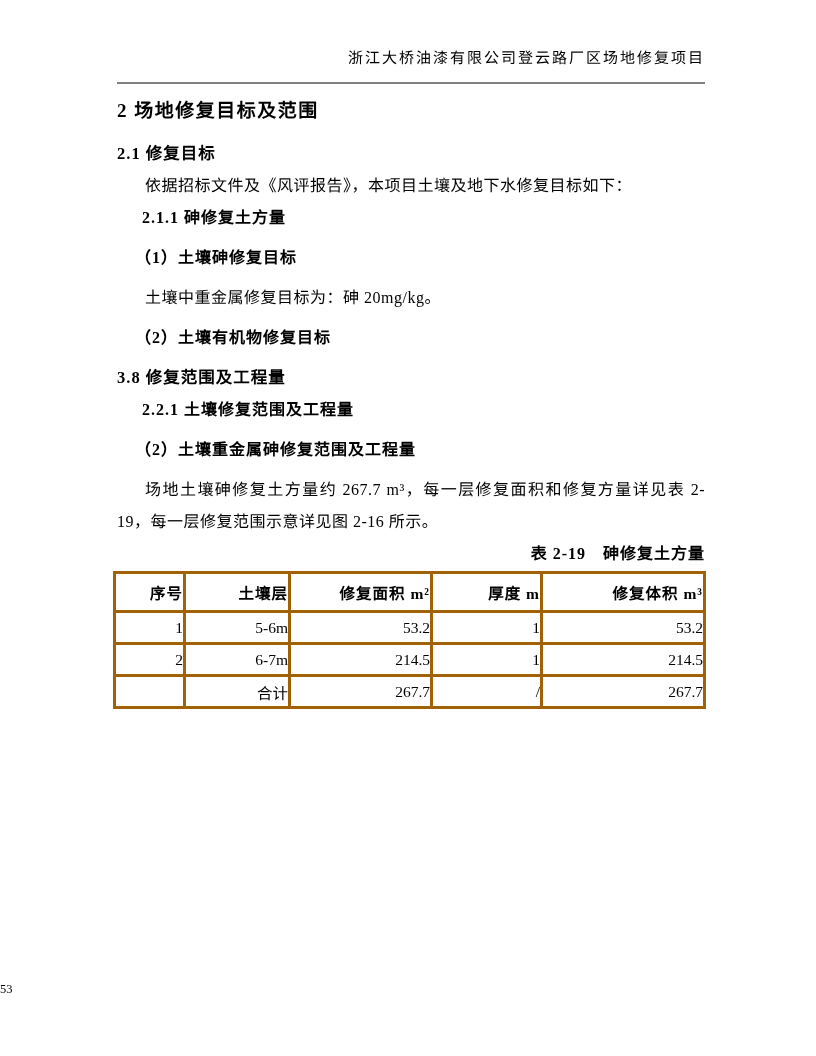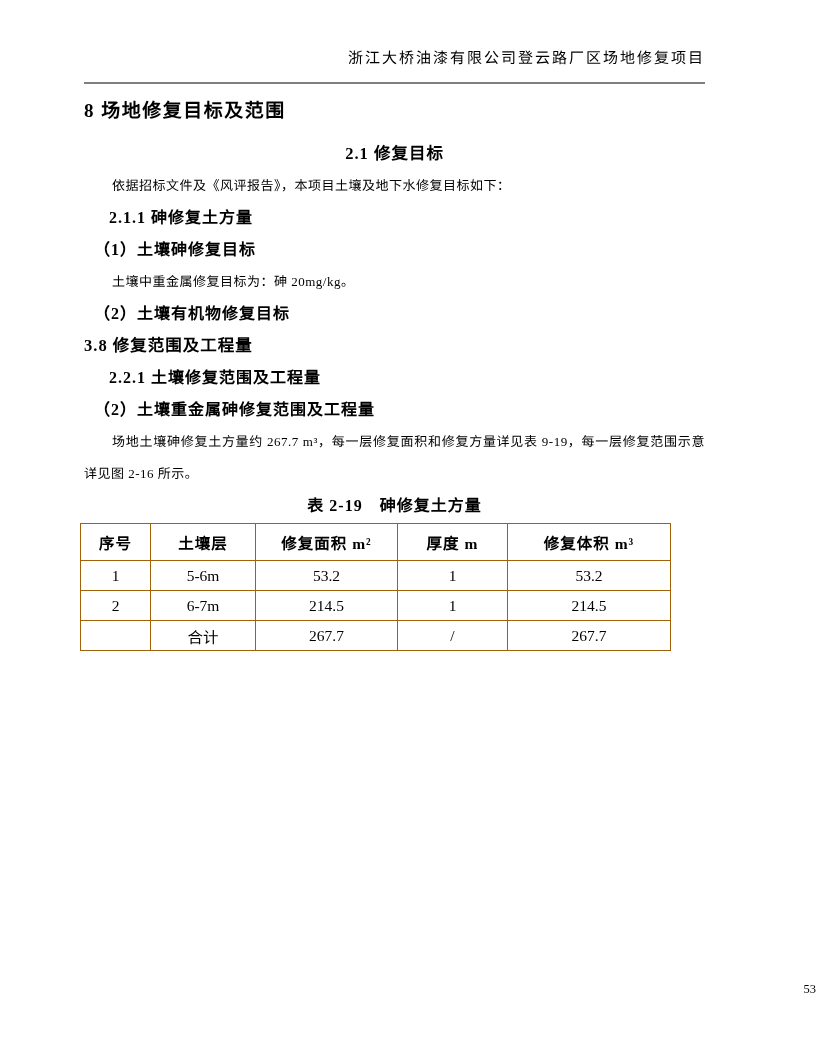--- a/index.html
+++ b/index.html
@@ -8,21 +8,21 @@
     background: #ffffff;
   }
   .page {
     position: relative;
     width: 816px;
     height: 1056px;
     margin: 0 auto;
     background: #ffffff;
     color: #000000;
     box-sizing: border-box;
-    padding: 48px 111px 0 84px;
+    padding: 48px 111px 0 117px;
     font-family: "Liberation Serif", "DejaVu Serif", serif;
     overflow: hidden;
   }
   
   .doc-header {
     text-align: right;
     font-size: 15px;
     line-height: 20px;
     letter-spacing: 2px;
     padding-bottom: 14px;
@@ -38,69 +38,68 @@
   }
   h2.sec {
     font-size: 16.5px;
     font-weight: bold;
     margin: 0;
     line-height: 32px;
     letter-spacing: 1px;
   }
   h2.sec.first {
     margin-top: 12px;
-    text-align: center;
   }
   h3.subsec {
     font-size: 16px;
     font-weight: bold;
     margin: 0;
     line-height: 32px;
     letter-spacing: 1px;
     text-indent: 25px;
   }
   h4.item {
     font-size: 16px;
     font-weight: bold;
-    margin: 0;
+    margin: 8px;
     line-height: 32px;
     letter-spacing: 1px;
     text-indent: 10px;
   }
   
   p.body {
-    font-size: 13px;
+    font-size: 16px;
     margin: 0;
     line-height: 32px;
     text-align: justify;
     letter-spacing: 0.5px;
     text-indent: 28px;
     font-family: Liberation Serif, serif;
   }
   
   .table-caption {
     font-size: 16px;
     font-weight: bold;
-    text-align: center;
+    text-align: right;
     line-height: 32px;
     margin: 0;
     letter-spacing: 1px;
   }
   table.vol-table {
     width: 590px;
     margin-left: -4px;
     margin-top: 1px;
     border-collapse: collapse;
     table-layout: fixed;
     font-size: 15.5px;
   }
   table.vol-table th,
   table.vol-table td {
-    border: 1px solid #a16207;
-    text-align: center;
+    border: 3px solid #a16207;
+    text-align: right;
     vertical-align: middle;
     padding: 0;
     overflow: hidden;
     white-space: nowrap;
   }
   table.vol-table th {
     height: 36px;
     font-weight: bold;
     letter-spacing: 1px;
   }
@@ -112,34 +111,34 @@
   col.c2 { width: 105px; }
   col.c3 { width: 142px; }
   col.c4 { width: 110px; }
   col.c5 { width: 163px; }
   
   .page-footer {
     position: absolute;
     left: 0;
     right: 0;
     top: 982px;
-    text-align: right;
+    text-align: left;
     font-size: 12.5px;
   }
 </style>
 </head>
 <body>
 
 <div class="page">
 
   <div class="doc-header">
     <span>浙江大桥油漆有限公司登云路厂区场地修复项目</span>
   </div>
 
-  <h1 class="chapter">8 场地修复目标及范围</h1>
+  <h1 class="chapter">2 场地修复目标及范围</h1>
 
   <h2 class="sec first">2.1 修复目标</h2>
 
   <p class="body">依据招标文件及《风评报告》，本项目土壤及地下水修复目标如下：</p>
 
   <h3 class="subsec">2.1.1 砷修复土方量</h3>
 
   <h4 class="item">（1）土壤砷修复目标</h4>
 
   <p class="body">土壤中重金属修复目标为：砷 20mg/kg。</p>
@@ -148,21 +147,21 @@
 
 
 
 
   <h2 class="sec">3.8 修复范围及工程量</h2>
 
   <h3 class="subsec">2.2.1 土壤修复范围及工程量</h3>
 
   <h4 class="item">（2）土壤重金属砷修复范围及工程量</h4>
 
-  <p class="body">场地土壤砷修复土方量约 267.7 m³，每一层修复面积和修复方量详见表 9-19，每一层修复范围示意详见图 2-16 所示。</p>
+  <p class="body">场地土壤砷修复土方量约 267.7 m³，每一层修复面积和修复方量详见表 2-19，每一层修复范围示意详见图 2-16 所示。</p>
 
   <div class="table-caption">表 2-19　砷修复土方量</div>
 
   <table class="vol-table">
     <colgroup>
       <col class="c1">
         <col class="c2">
         <col class="c3">
         <col class="c4">
         <col class="c5">

